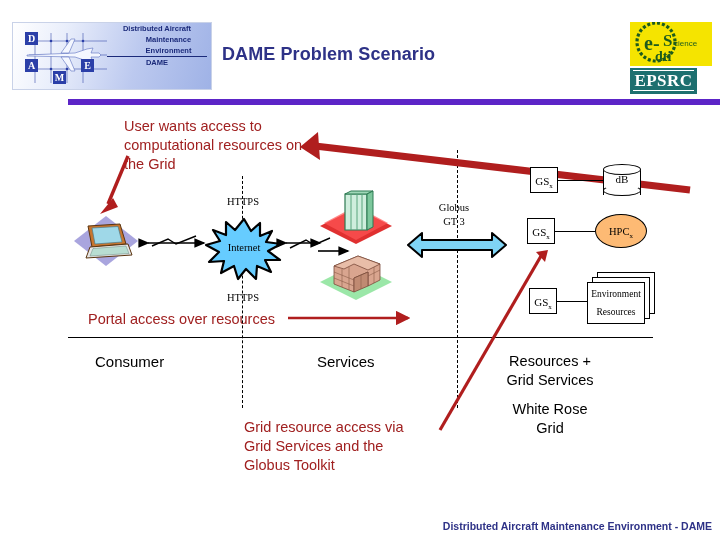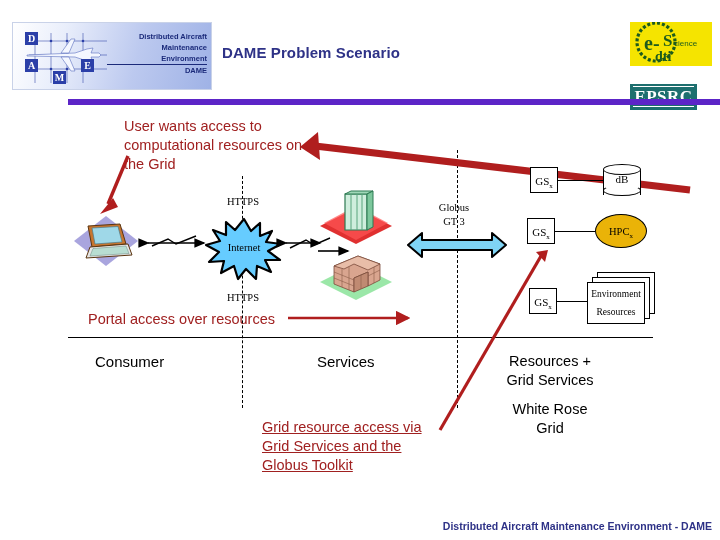--- a/index.html
+++ b/index.html
@@ -19,59 +19,59 @@
     border:1px solid #c9d2e8;
     box-sizing:border-box;
   }
   .dame-grid{position:absolute;left:8px;top:6px;width:90px;height:56px;}
   .dame-letter{
     position:absolute;width:13px;height:13px;background:#2b3fa8;color:#ffffff;
     font-family:"Liberation Serif",serif;font-size:10px;font-weight:bold;
     line-height:13px;text-align:center;
   }
   .dame-text{
-    position:absolute;right:4px;top:8px;width:100px;text-align:right;
+    position:absolute;right:4px;top:0;width:100px;text-align:center;
     font-family:"Liberation Sans",sans-serif;font-size:7.5px;font-weight:bold;
     color:#1b2a7a;line-height:11px;
   }
   .dame-text .u{border-bottom:1.5px solid #1b2a7a;display:inline-block;padding-left:23px;}
 
   .slide-title{
     position:absolute;left:222px;top:44px;
-    font-size:15px;font-weight:bold;color:#2e3287;
+    font-size:18px;font-weight:bold;color:#2e3287;
     letter-spacing:.1px;white-space:nowrap;
   }
 
   .esci-logo{
     position:absolute;left:630px;top:22px;width:82px;height:44px;
     background:#f5e400;overflow:hidden;
   }
   .epsrc-logo{
     position:absolute;left:630px;top:68px;width:67px;height:26px;
     background:#1d6f6f;color:#ffffff;
     font-family:"Liberation Serif",serif;font-weight:bold;font-size:17px;
-    text-align:center;line-height:26px;letter-spacing:.5px;margin-top:16px;
+    text-align:center;line-height:26px;letter-spacing:.5px;
   }
   .epsrc-logo span{border-top:1.5px solid #fff;border-bottom:1.5px solid #fff;padding:0 1px;}
 
   .title-rule{
     position:absolute;left:68px;top:99px;width:652px;height:6px;background:#5c24c7;
   }
 
   
   .red-text{color:#a02020;font-size:14.5px;line-height:19px;white-space:pre-line;}
   .blk-text{color:#000000;font-size:14.5px;line-height:19px;white-space:pre-line;}
   .mono-lbl{
     font-family:"Liberation Serif",serif;font-size:10.5px;color:#000;
     text-align:center;white-space:nowrap;
   }
 
   #t-user{position:absolute;left:124px;top:117px;width:215px;}
   #t-portal{position:absolute;left:88px;top:310px;white-space:nowrap;}
-  #t-gridres{position:absolute;left:262px;top:418px;width:230px;text-decoration:underline;}
+  #t-gridres{position:absolute;left:244px;top:418px;width:230px;}
   #t-consumer{position:absolute;left:95px;top:352px;font-size:15px;}
   #t-provider{position:absolute;left:317px;top:352px;font-size:15px;}
   #t-resources{position:absolute;left:470px;top:352px;width:160px;text-align:center;}
   #t-wrg{position:absolute;left:470px;top:400px;width:160px;text-align:center;}
 
   #lbl-https-top{position:absolute;left:205px;top:196px;width:76px;}
   #lbl-https-bot{position:absolute;left:205px;top:292px;width:76px;}
   #lbl-globus{position:absolute;left:418px;top:201px;width:72px;line-height:14px;}
 
   
@@ -110,21 +110,21 @@
 
   #db{position:absolute;left:603px;top:164px;width:14px;height:33px;}
   #db .cyl-top{position:absolute;left:0;top:0;width:38px;height:11px;border:1.3px solid #000;border-radius:50%;background:#fff;box-sizing:border-box;}
   #db .cyl-body{position:absolute;left:0;top:5px;width:38px;height:26px;border-left:1.3px solid #000;border-right:1.3px solid #000;box-sizing:border-box;background:#fff;}
   #db .cyl-bot{position:absolute;left:0;top:21px;width:38px;height:11px;border:1.3px solid #000;border-radius:50%;background:#fff;box-sizing:border-box;border-top-color:transparent;}
   #db .cyl-lbl{position:absolute;left:0;top:9px;width:38px;text-align:center;
     font-family:"Liberation Serif",serif;font-size:11px;color:#000;}
 
   #hpc{
     position:absolute;left:595px;top:214px;width:52px;height:34px;
-    border:1.4px solid #000;border-radius:50%;background:#eab308;
+    border:1.4px solid #000;border-radius:50%;background:#fdba74;
     font-family:"Liberation Serif",serif;font-size:10.5px;color:#000;
     text-align:center;line-height:34px;box-sizing:border-box;
   }
   #hpc sub{font-size:7px;}
 
   .stackbox{position:absolute;border:1.3px solid #000;background:#fff;box-sizing:border-box;}
   #sb3{left:597px;top:272px;width:58px;height:42px;}
   #sb2{left:592px;top:277px;width:58px;height:42px;}
   #sb1{left:587px;top:282px;width:58px;height:42px;}
   #sb-label{

